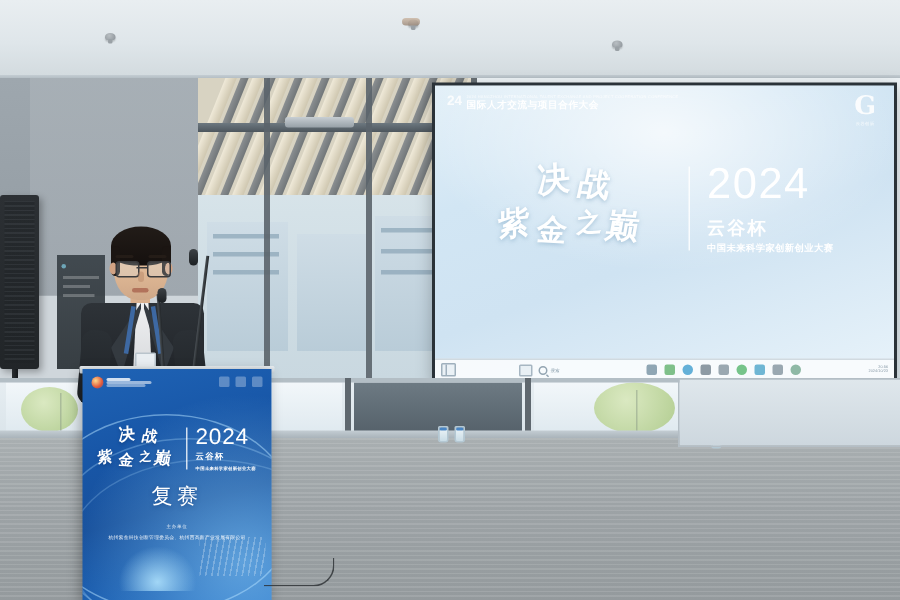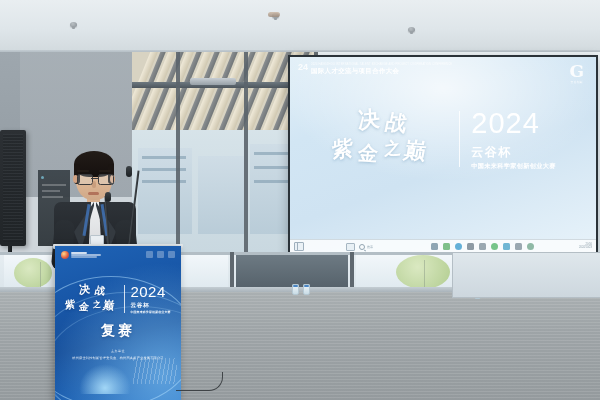--- a/index.html
+++ b/index.html
@@ -229,21 +229,21 @@
   .p2{left:30px;top:2px;font-size:10px;transform:rotate(5deg) skewX(-7deg);}
   .p3{left:0px;top:16px;font-size:10px;transform:rotate(-6deg) skewX(-6deg);}
   .p4{left:14px;top:18px;font-size:10px;transform:rotate(3deg) skewX(-5deg);}
   .p5{left:28px;top:17px;font-size:8px;transform:rotate(-7deg) skewX(-6deg);}
   .p6{left:38px;top:16px;font-size:11px;transform:rotate(4deg) skewX(-6deg);}
   .pod-vrule{width:1px;height:28px;background:rgba(255,255,255,.8);}
   .pod-right{display:flex;flex-direction:column;}
   .pod-year{font-size:15px;color:#fff;line-height:1;letter-spacing:.5px;}
   .pod-cup{font-size:5.6px;font-weight:700;color:#fff;letter-spacing:.8px;margin-top:4px;line-height:1;}
   .pod-cupsub{font-size:2.9px;font-weight:700;color:#fff;letter-spacing:.2px;margin-top:2px;line-height:1;}
-  .pod-stage{font-size:14px;font-weight:700;color:#fff;font-family:"DejaVu Serif",serif;
+  .pod-stage{font-size:14px;font-weight:400;color:#fff;font-family:"DejaVu Serif",serif;
     margin-top:6px;letter-spacing:3px;text-shadow:0 1px 3px rgba(10,50,110,.5);}
   .pod-foot{position:absolute;left:0;top:104px;width:126px;text-align:center;}
   .pod-foot .lbl{font-size:3px;color:rgba(255,255,255,.9);letter-spacing:.5px;line-height:1.3;}
   .pod-foot .org{font-size:3.2px;color:rgba(255,255,255,.9);letter-spacing:.2px;line-height:1.4;margin-top:2px;}
   .pod-burst{position:absolute;left:24px;bottom:6px;width:52px;height:30px;
     background:radial-gradient(ellipse at 50% 80%,rgba(180,230,255,.85),rgba(30,100,185,0) 70%);}
   .pod-grid{position:absolute;right:4px;bottom:16px;width:44px;height:26px;opacity:.35;
     background:repeating-linear-gradient(100deg,rgba(255,255,255,.7) 0 1px,rgba(255,255,255,0) 1px 4px);}
 
   .pod-desk{position:absolute;left:53px;top:244px;width:130px;height:5px;

